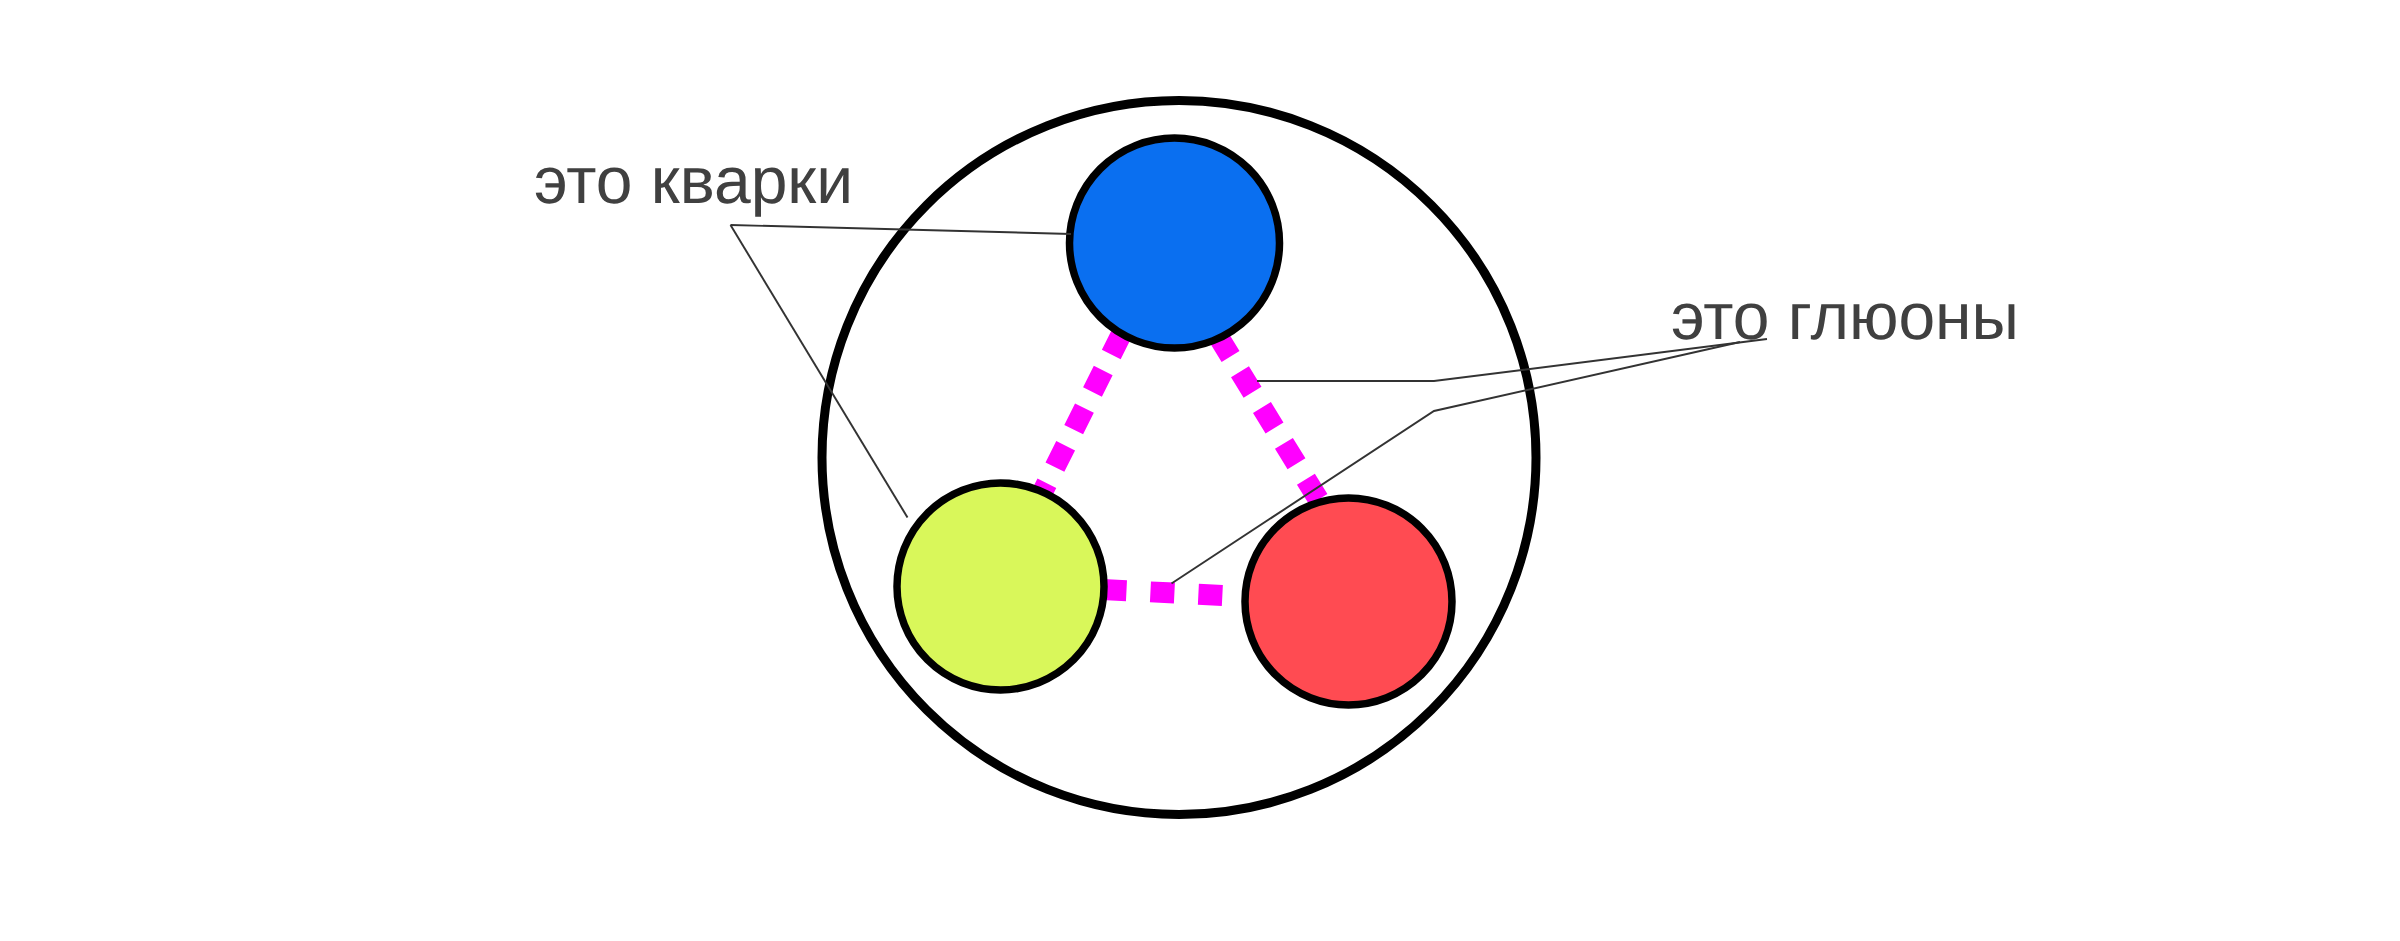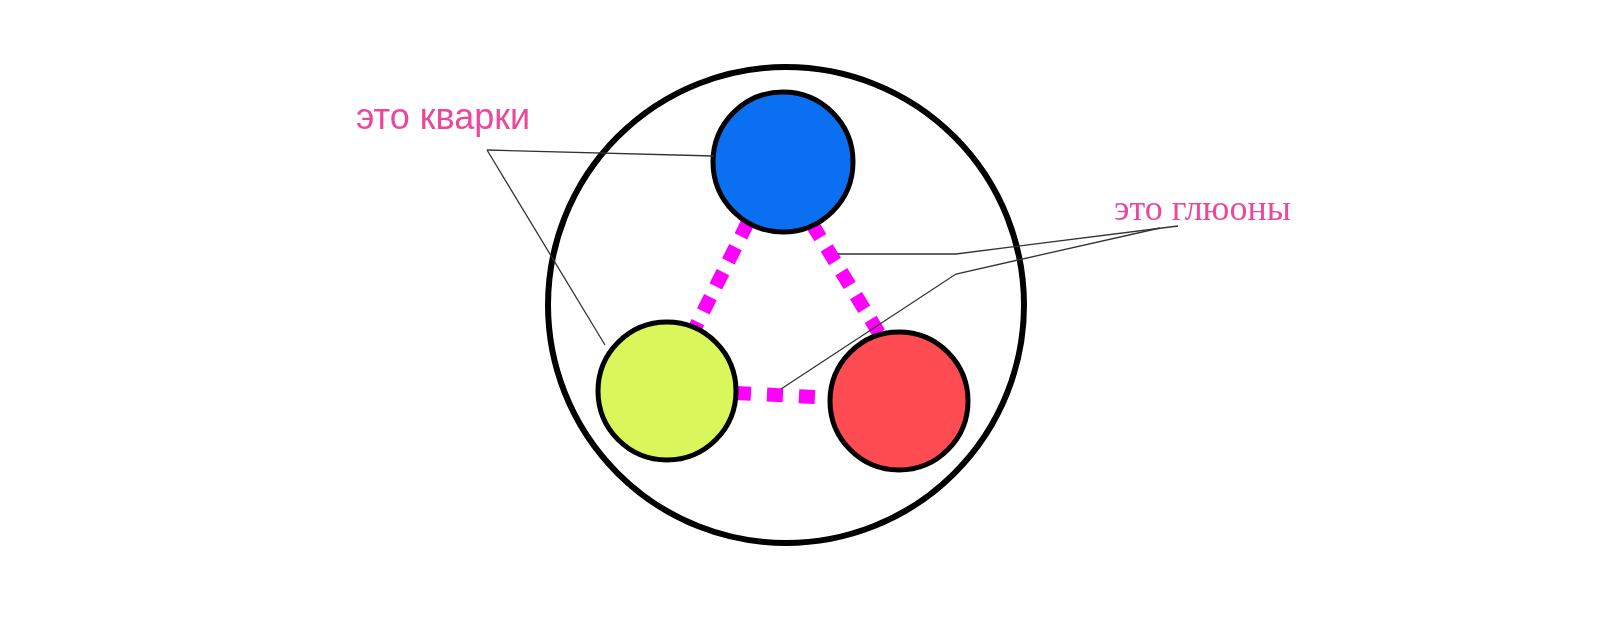--- a/index.html
+++ b/index.html
@@ -1,18 +1,18 @@
 <!DOCTYPE html>
 <html><head>
 <meta charset="utf-8">
 <style>
   html,body{margin:0;padding:0;background:#ffffff;}
   body{width:1600px;height:627px;overflow:hidden;position:relative;font-family:"Liberation Sans",sans-serif;}
   svg{position:absolute;left:0;top:0;}
-  .label{position:absolute;font-size:36px;color:#ec4899;line-height:1;white-space:nowrap;}
+  .label{position:absolute;font-size:44px;color:#404040;line-height:1;white-space:nowrap;}
 </style>
 </head>
 <body>
 
 <svg width="1600" height="627" viewBox="0 0 1600 627">
 
   <circle cx="786" cy="305" r="238" fill="none" stroke="#000" stroke-width="6"></circle>
 
   <line x1="748" y1="222" x2="695" y2="328" stroke="#ff00ff" stroke-width="14" stroke-dasharray="16 12"></line>
   <line x1="812" y1="224" x2="882" y2="338" stroke="#ff00ff" stroke-width="14" stroke-dasharray="16 12"></line>
@@ -23,13 +23,13 @@
   <circle cx="899" cy="401" r="69" fill="#ff4b52" stroke="#000" stroke-width="5"></circle>
 
   <polyline points="487,150 714,156" fill="none" stroke="#333" stroke-width="1.3"></polyline>
   <polyline points="487,150 605,345" fill="none" stroke="#333" stroke-width="1.3"></polyline>
 
   <polyline points="1178,226 956,254 838,254" fill="none" stroke="#333" stroke-width="1.3"></polyline>
   <polyline points="1160,228 956,274 781,389" fill="none" stroke="#333" stroke-width="1.3"></polyline>
 </svg>
 
 <div class="label" style="left:356px;top:99px;">это кварки</div>
-<div class="label" style="left:1114px;top:190px;font-family:Liberation Serif, serif;">это глюоны</div>
+<div class="label" style="left:1114px;top:190px;">это глюоны</div>
 
 </body></html>

